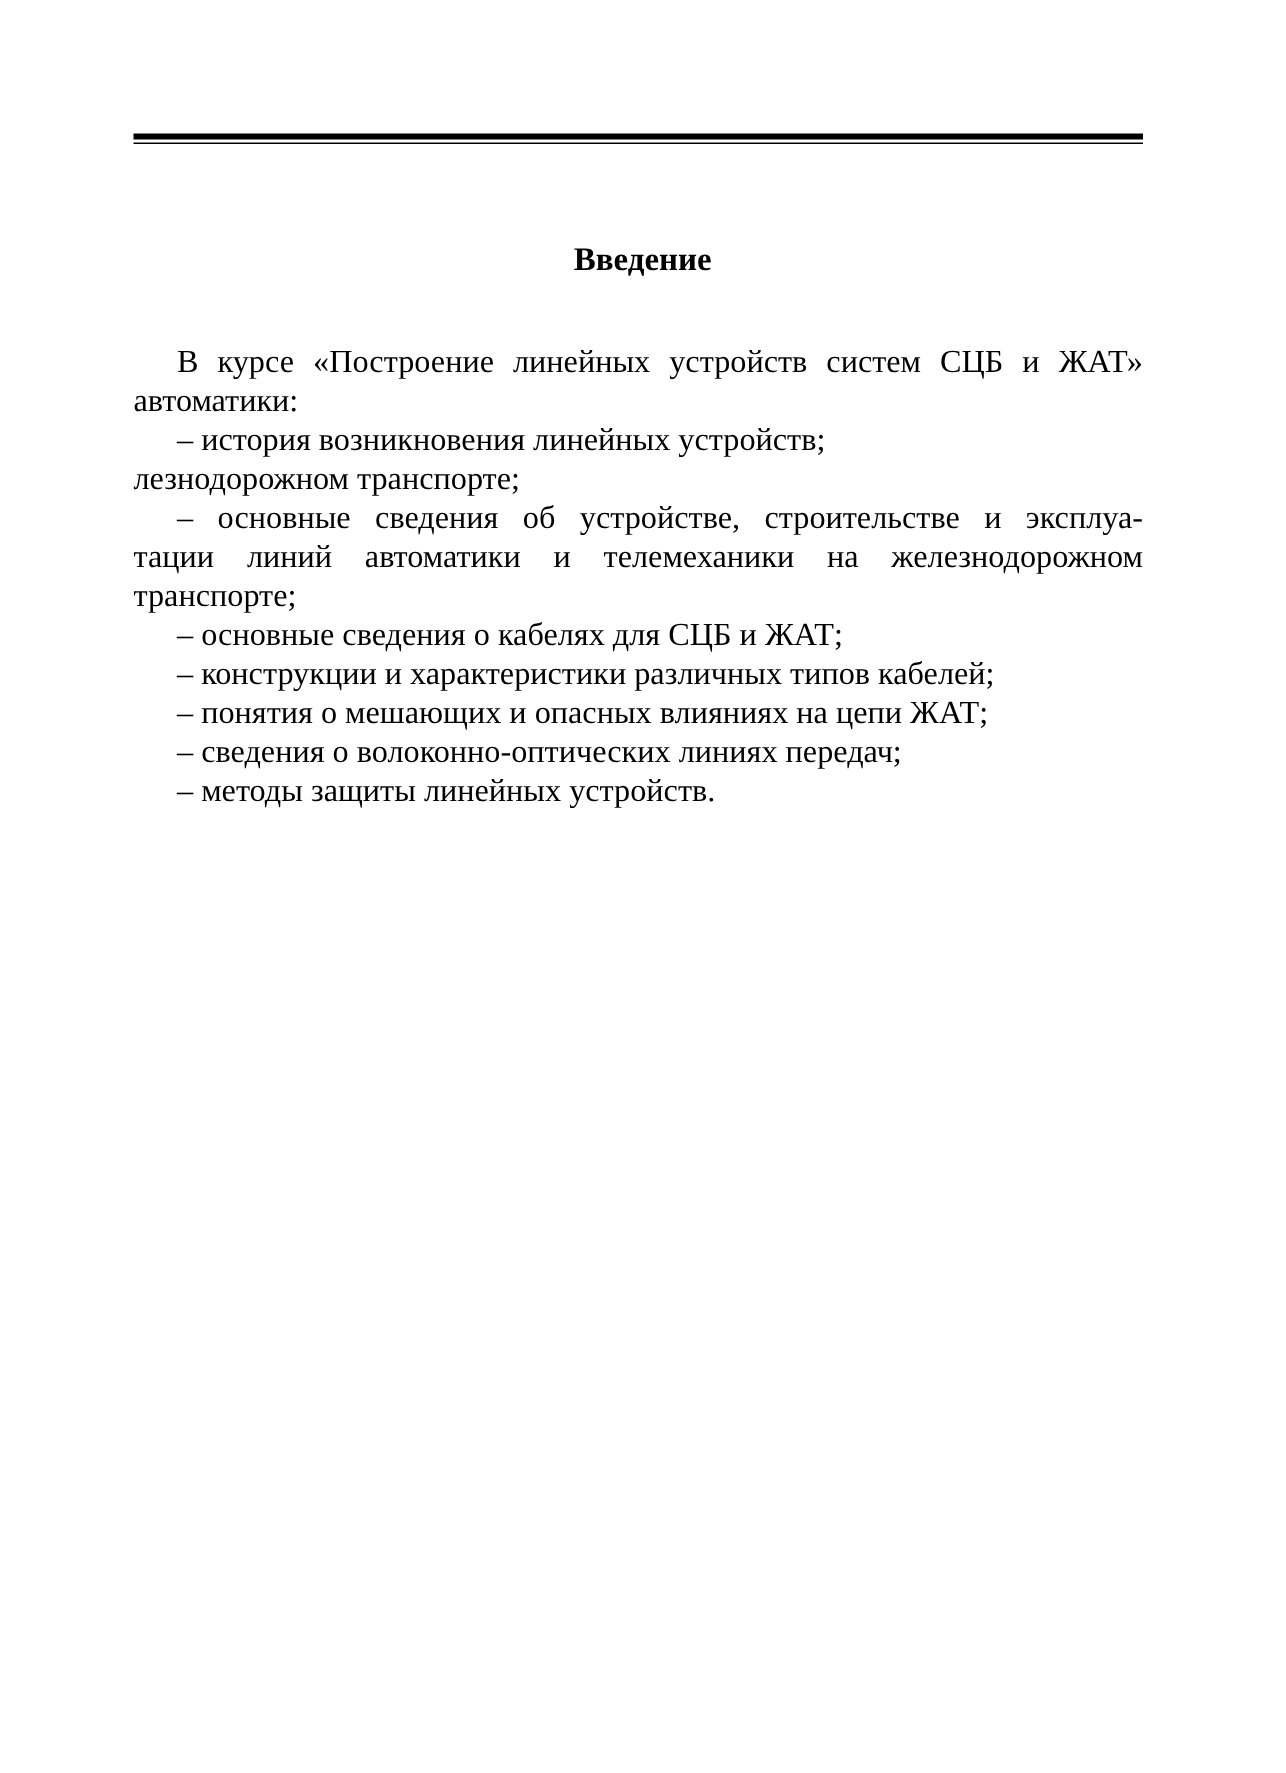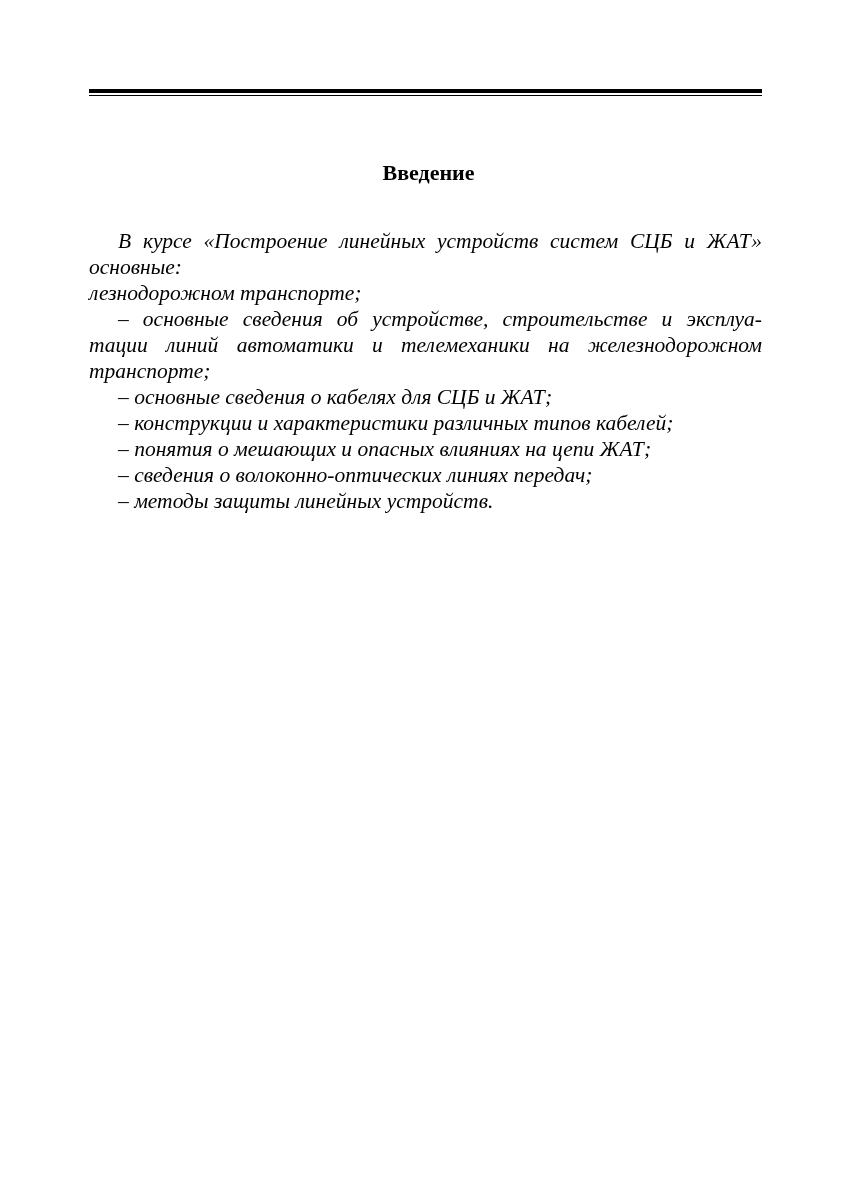--- a/index.html
+++ b/index.html
@@ -3,35 +3,36 @@
   <meta charset="utf-8">
   <style>
     html, body { margin: 0; padding: 0; background: #ffffff; }
     body { width: 857px; height: 1182px; position: relative; overflow: hidden;
            font-family: "Liberation Serif", "DejaVu Serif", serif; color: #000; }
     .rule-thick { position: absolute; left: 89px; top: 89px; width: 673px; height: 4px; background: #000; }
     .rule-thin { position: absolute; left: 89px; top: 95px; width: 673px; height: 1px; background: #000; }
     .title { position: absolute; left: 0; width: 857px; top: 160px; text-align: center;
              font-weight: bold; font-size: 22px; letter-spacing: 0px; }
     .body { position: absolute; left: 89px; top: 228px; width: 673px; font-size: 21.5px; line-height: 26px; }
-    .line { white-space: nowrap; font-style: italic; }
+    .line { white-space: nowrap; }
     .indent { padding-left: 29px; }
     .justify { text-align: justify; text-align-last: justify; white-space: normal; }
   </style>
 </head>
 <body>
 
 <div class="rule-thick"></div>
 <div class="rule-thin"></div>
 
 <div class="title">Введение</div>
 
 <div class="body">
   <div class="line indent justify">В курсе «Построение линейных устройств систем СЦБ и ЖАТ»</div>
-  <div class="line">основные:</div>
+  <div class="line">автоматики:</div>
+  <div class="line indent">– история возникновения линейных устройств;</div>
   <div class="line">лезнодорожном транспорте;</div>
   <div class="line indent justify">– основные сведения об устройстве, строительстве и эксплуа-</div>
   <div class="line justify">тации линий автоматики и телемеханики на железнодорожном</div>
   <div class="line">транспорте;</div>
   <div class="line indent">– основные сведения о кабелях для СЦБ и ЖАТ;</div>
   <div class="line indent">– конструкции и характеристики различных типов кабелей;</div>
   <div class="line indent">– понятия о мешающих и опасных влияниях на цепи ЖАТ;</div>
   <div class="line indent">– сведения о волоконно-оптических линиях передач;</div>
   <div class="line indent">– методы защиты линейных устройств.</div>
 </div>

